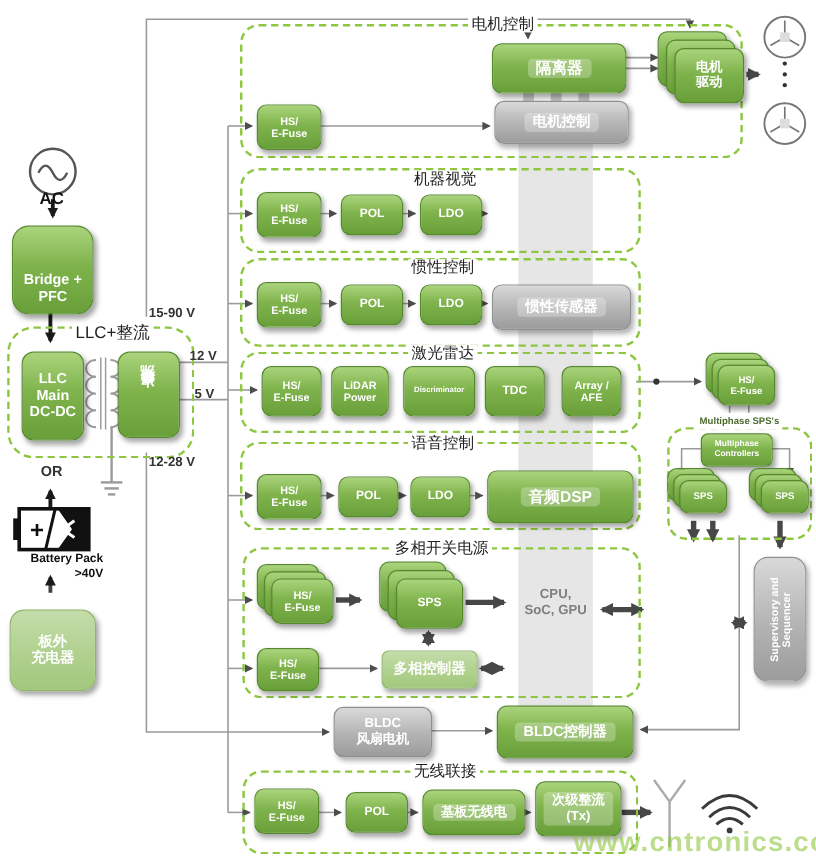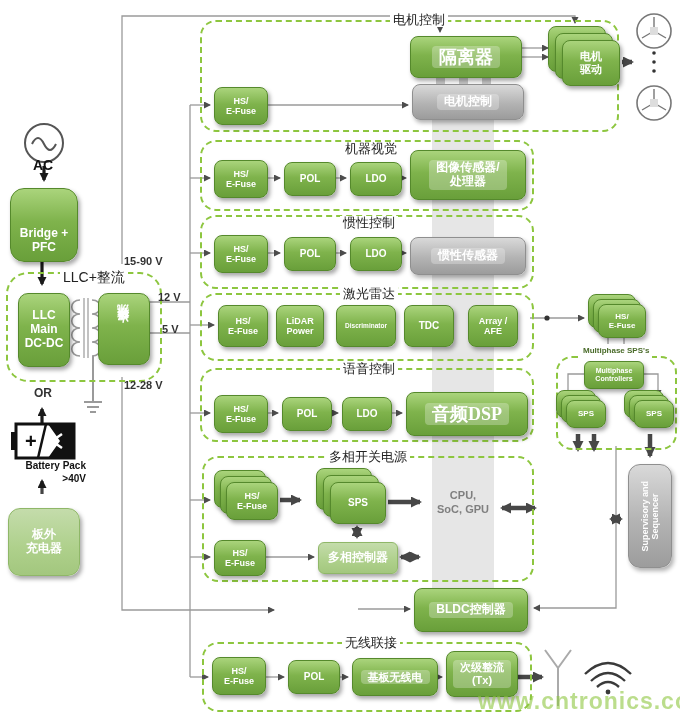--- a/index.html
+++ b/index.html
@@ -17,21 +17,21 @@
      color:#fff;font-weight:bold;border-radius:8px;border:1px solid #55892c;
      background:linear-gradient(180deg,#aad47c 0%,#7fb34c 45%,#699f3a 100%);
      box-shadow:2px 3px 4px rgba(0,0,0,.35);line-height:1.15;}
   .g .inner,.gr .inner{background:rgba(255,255,255,.27);border-radius:4px;padding:1px 7px;}
   
   .gr{position:absolute;z-index:3;display:flex;align-items:center;justify-content:center;text-align:center;
       color:#fff;font-weight:bold;border-radius:8px;border:1px solid #8f8f8f;
       background:linear-gradient(180deg,#d9d9d9 0%,#b3b3b3 55%,#9c9c9c 100%);
       box-shadow:2px 3px 4px rgba(0,0,0,.3);line-height:1.15;}
   .lg{background:linear-gradient(180deg,#c4dcab 0%,#aed08b 60%,#a3c77e 100%);border:1px solid #8fb768;}
-  .f9{font-size:9px;} .f10{font-size:10px;} .f11{font-size:11px;} .f12{font-size:12px;} .f13{font-size:18px;font-family:Liberation Serif, serif;}
+  .f9{font-size:9px;} .f10{font-size:10px;} .f11{font-size:11px;} .f12{font-size:12px;} .f13{font-size:13px;}
   .f7{font-size:7px;} .f65{font-size:6.5px;} .f8{font-size:8px;}
   
   .stack{position:absolute;z-index:3;}
   .layer{position:absolute;border-radius:8px;border:1px solid #55892c;
          background:linear-gradient(180deg,#aad47c 0%,#7fb34c 45%,#699f3a 100%);
          box-shadow:2px 3px 4px rgba(0,0,0,.35);
          display:flex;align-items:center;justify-content:center;text-align:center;color:#fff;font-weight:bold;line-height:1.15;}
   .vtxt{writing-mode:vertical-rl;transform:rotate(180deg);letter-spacing:2px;}
   .volt{position:absolute;z-index:4;font-size:11px;font-weight:bold;color:#333;}
   #wires{position:absolute;left:0;top:0;z-index:1;}
@@ -246,24 +246,20 @@
 驱动</div>
   </div>
   <div class="gr f12" style="left:412px;top:84px;width:110px;height:34px;">
     <span class="inner">电机控制</span>
   </div>
 
   <div class="g pre f9" style="left:214px;top:160px;width:52px;height:36px;">HS/
 E-Fuse</div>
   <div class="g f10" style="left:284px;top:162px;width:50px;height:32px;">POL</div>
   <div class="g f10" style="left:350px;top:162px;width:50px;height:32px;">LDO</div>
-  <div class="g f12" style="left:410px;top:150px;width:114px;height:48px;">
-    <span class="inner pre">图像传感器/
-处理器</span>
-  </div>
 
   <div class="g pre f9" style="left:214px;top:235px;width:52px;height:36px;">HS/
 E-Fuse</div>
   <div class="g f10" style="left:284px;top:237px;width:50px;height:32px;">POL</div>
   <div class="g f10" style="left:350px;top:237px;width:50px;height:32px;">LDO</div>
   <div class="gr f12" style="left:410px;top:237px;width:114px;height:36px;">
     <span class="inner">惯性传感器</span>
   </div>
 
   <div class="g pre f9" style="left:218px;top:305px;width:48px;height:40px;">HS/
@@ -293,20 +289,22 @@
 E-Fuse</div>
   <div class="stack" style="left:316px;top:468px;width:68px;height:54px;">
     <div class="layer" style="left:0;top:0;width:54px;height:40px;"></div>
     <div class="layer" style="left:7px;top:7px;width:54px;height:40px;"></div>
     <div class="layer f10" style="left:14px;top:14px;width:54px;height:40px;">SPS</div>
   </div>
   <div class="g lg f12" style="left:318px;top:542px;width:78px;height:30px;border-radius:6px;">多相控制器</div>
   <div class="cpu pre" style="left:430px;top:488px;width:66px;">CPU,
 SoC, GPU</div>
 
+  <div class="gr pre f11" style="left:278px;top:589px;width:80px;height:40px;">BLDC
+风扇电机</div>
   <div class="g f12" style="left:414px;top:588px;width:112px;height:42px;">
     <span class="inner">BLDC控制器</span>
   </div>
 
   <div class="g pre f9" style="left:212px;top:657px;width:52px;height:36px;">HS/
 E-Fuse</div>
   <div class="g f10" style="left:288px;top:660px;width:50px;height:32px;">POL</div>
   <div class="g f11" style="left:352px;top:658px;width:84px;height:36px;">
     <span class="inner">基板无线电</span>
   </div>

